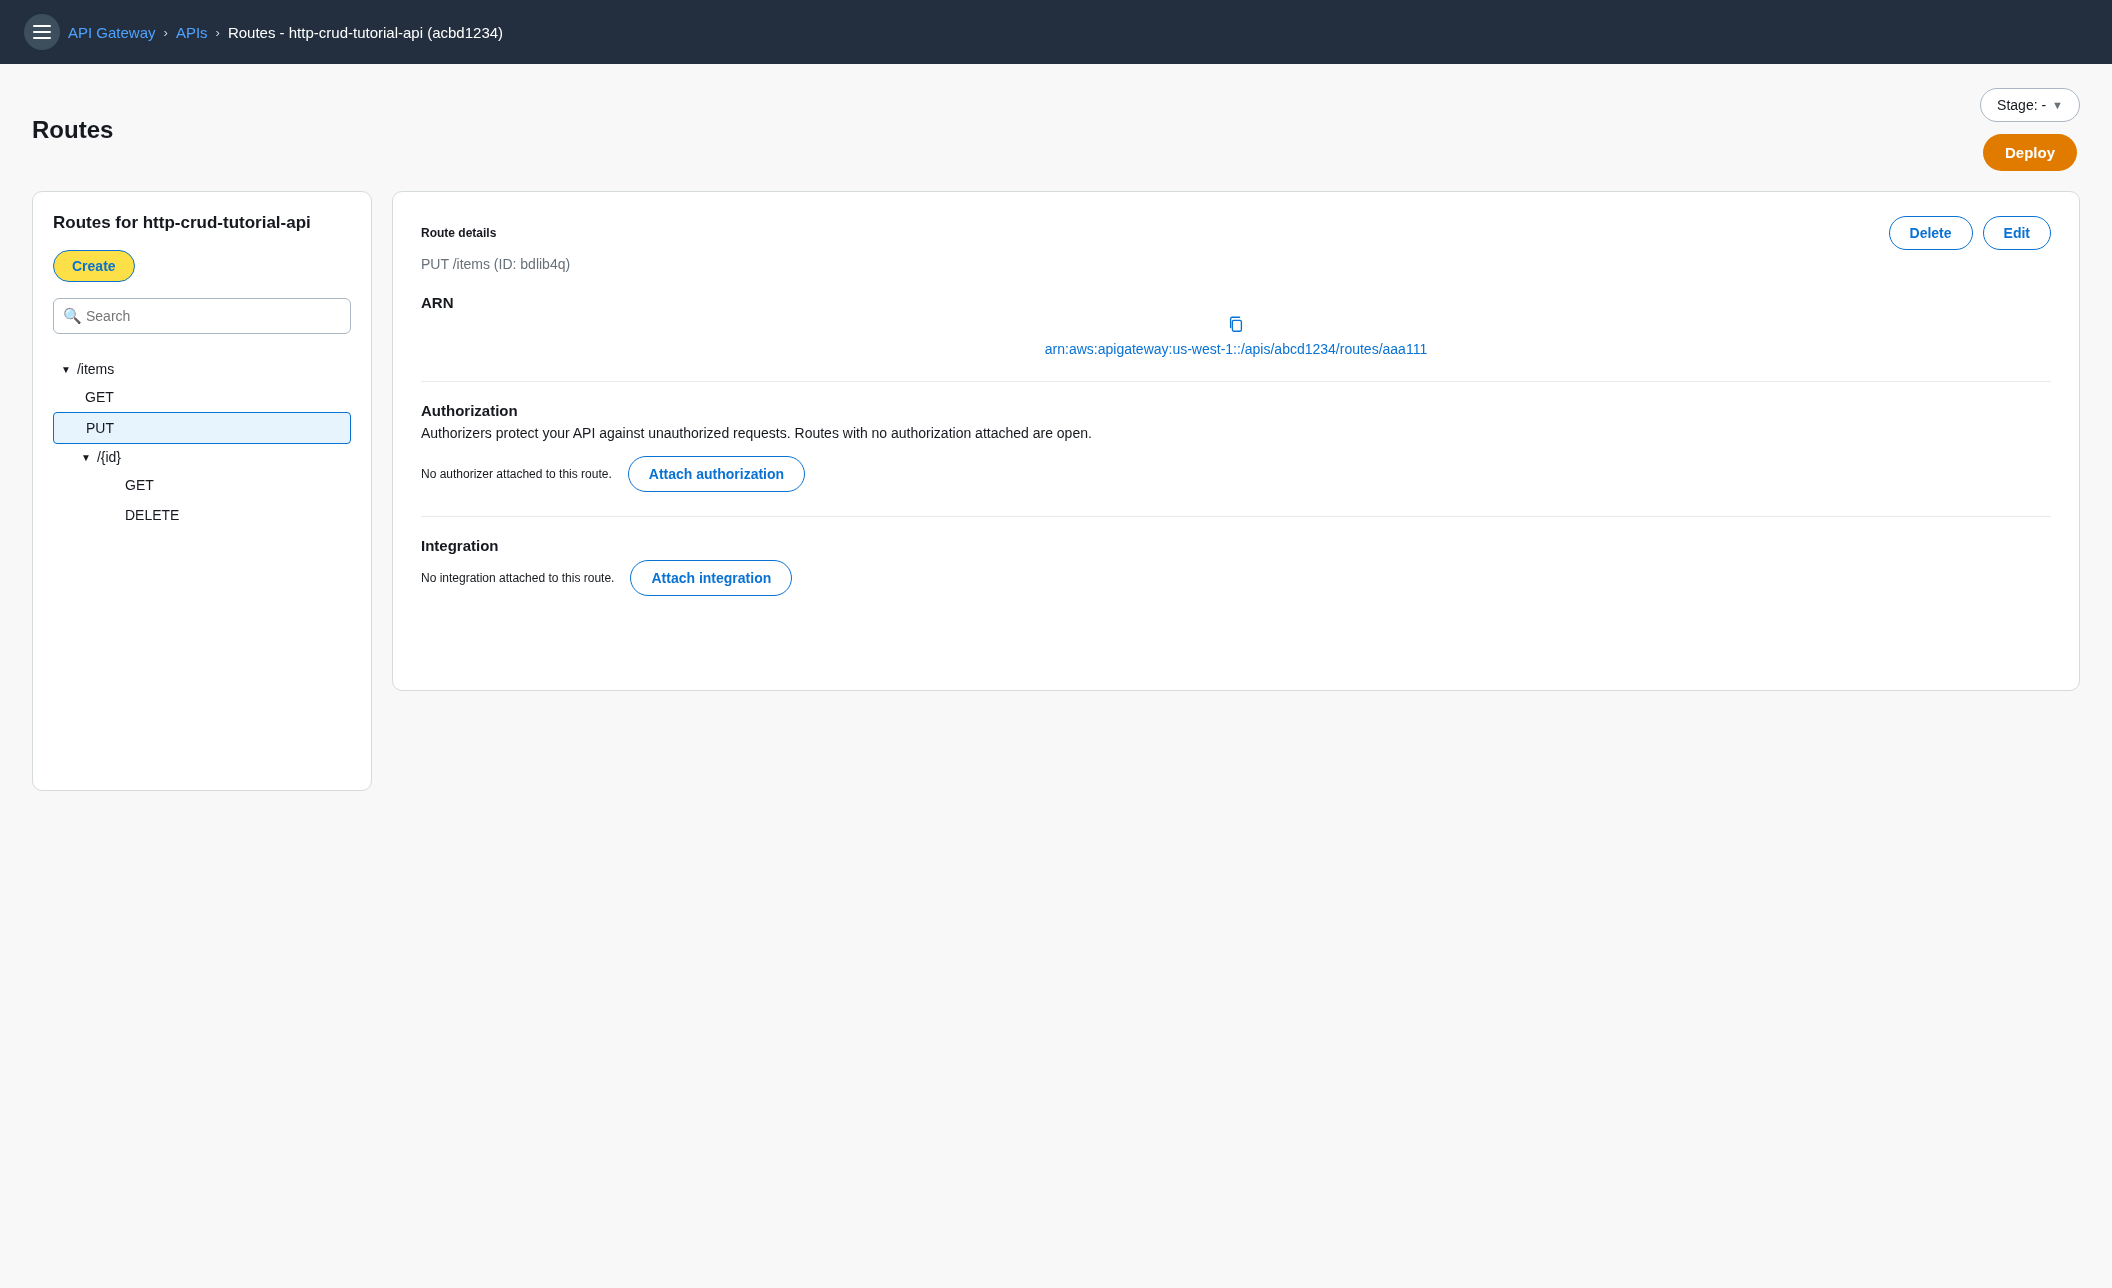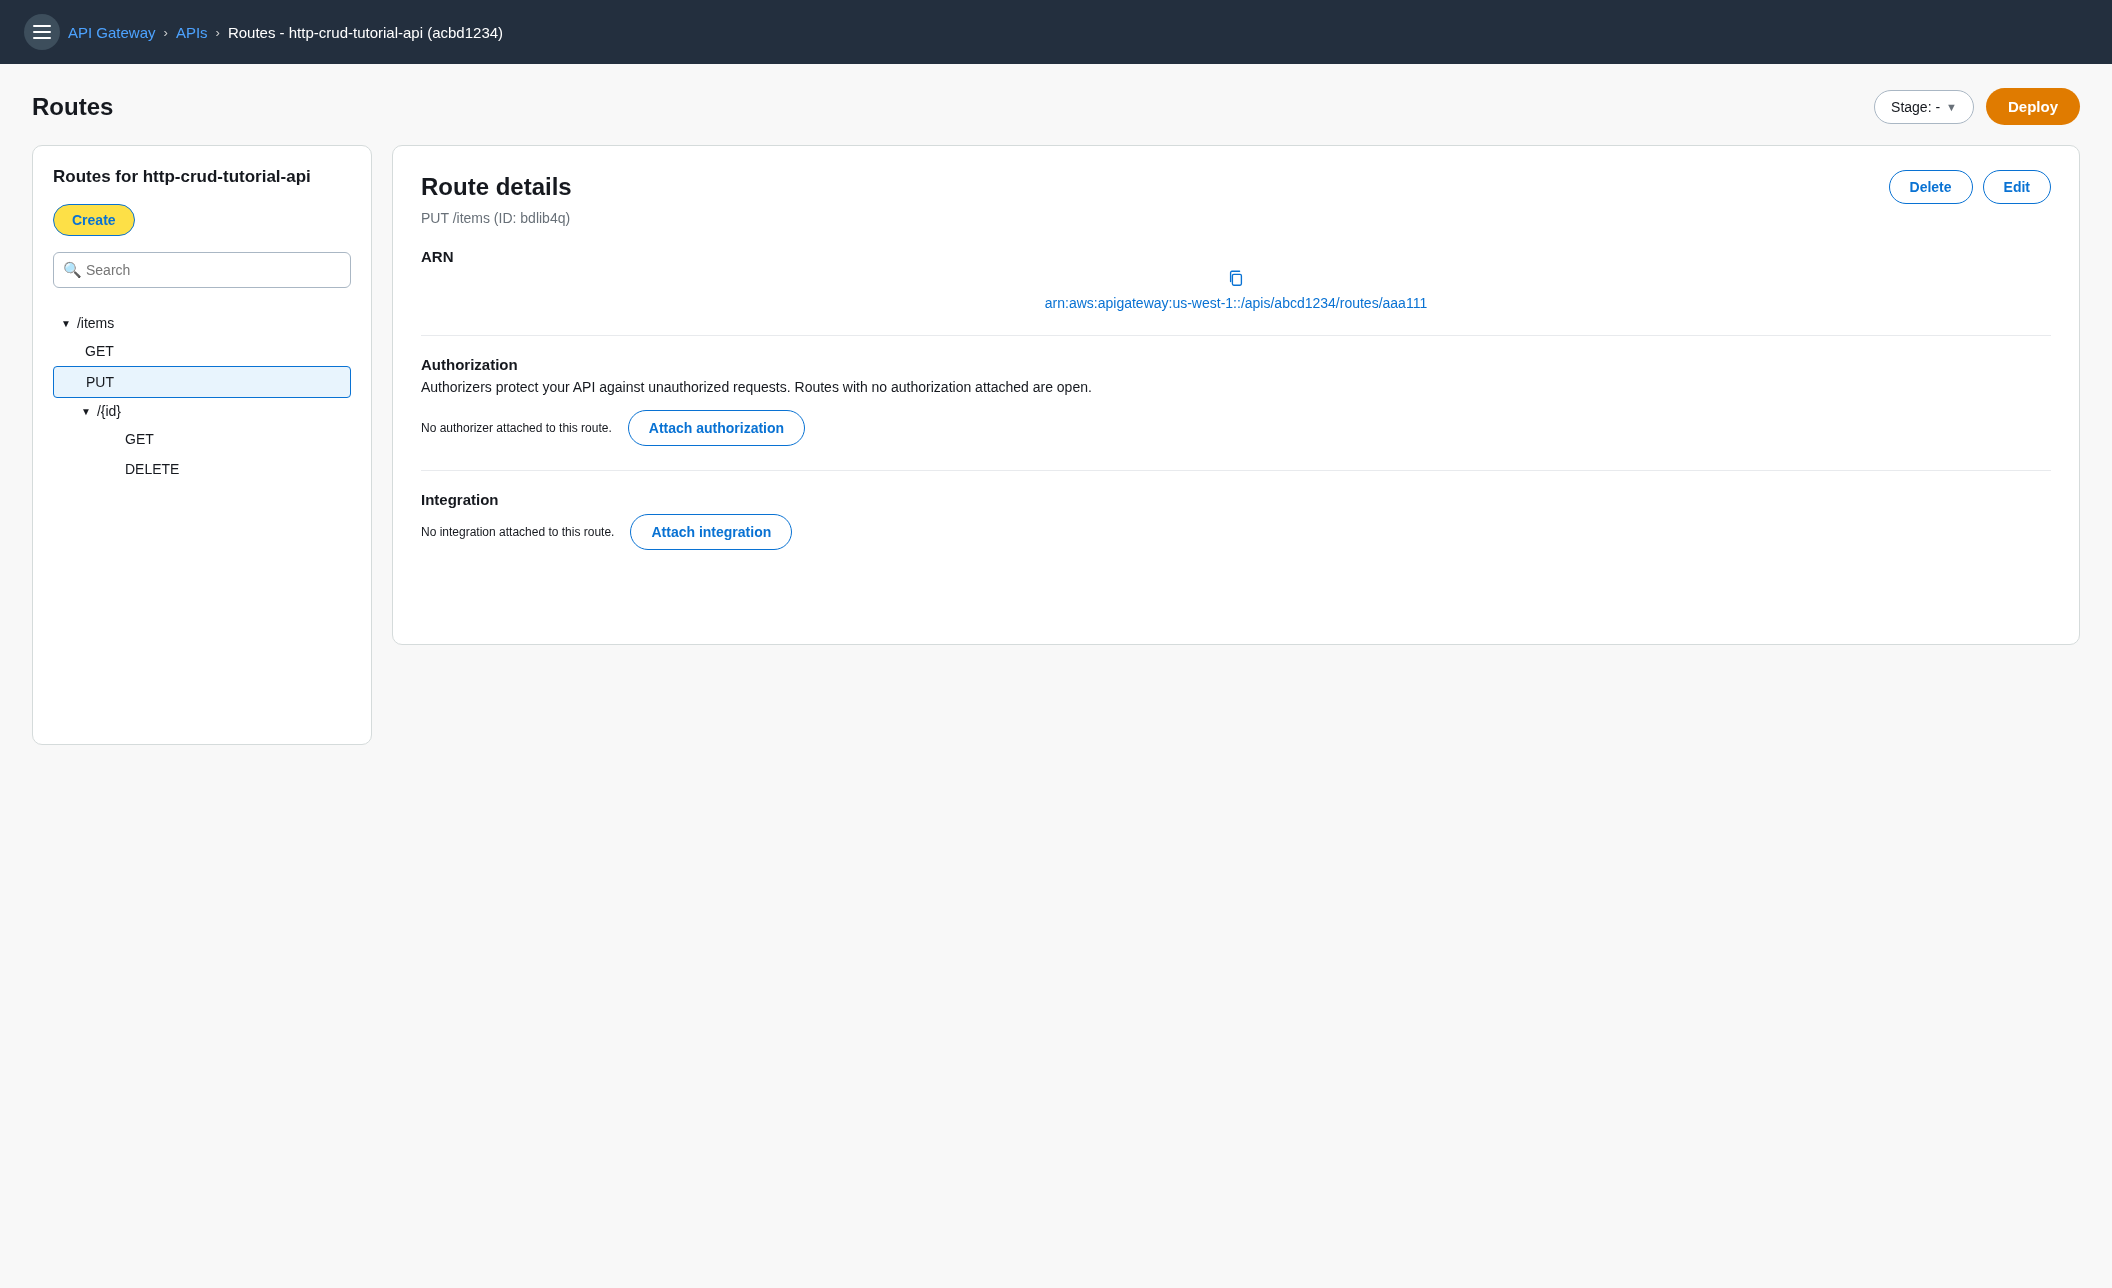--- a/index.html
+++ b/index.html
@@ -65,20 +65,21 @@
     }
     .page-title {
       font-size: 24px;
       font-weight: 700;
       color: #16191f;
     }
     .header-actions {
       display: flex;
       align-items: center;
       gap: 12px;
+      flex-direction: column;
     }
     .stage-btn {
       display: flex;
       align-items: center;
       gap: 6px;
       border: 1px solid #aab7c4;
       border-radius: 20px;
       background: #fff;
       padding: 8px 16px;
       font-size: 14px;
@@ -209,21 +210,21 @@
       padding: 24px 28px;
       min-height: 500px;
     }
     .route-details-header {
       display: flex;
       align-items: center;
       justify-content: space-between;
       margin-bottom: 6px;
     }
     .route-details-title {
-      font-size: 24px;
+      font-size: 12px;
       font-weight: 700;
     }
     .route-details-actions {
       display: flex;
       gap: 10px;
     }
     .outline-btn {
       border: 1.5px solid #0972d3;
       border-radius: 20px;
       background: #fff;

